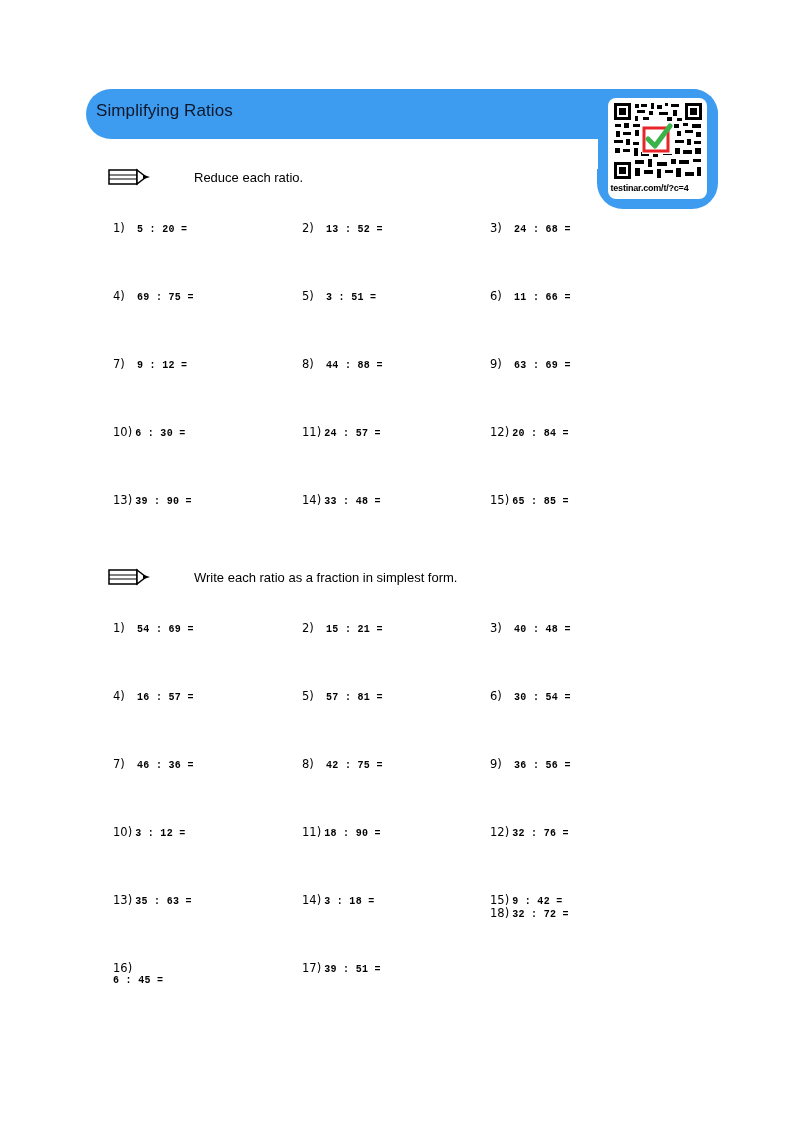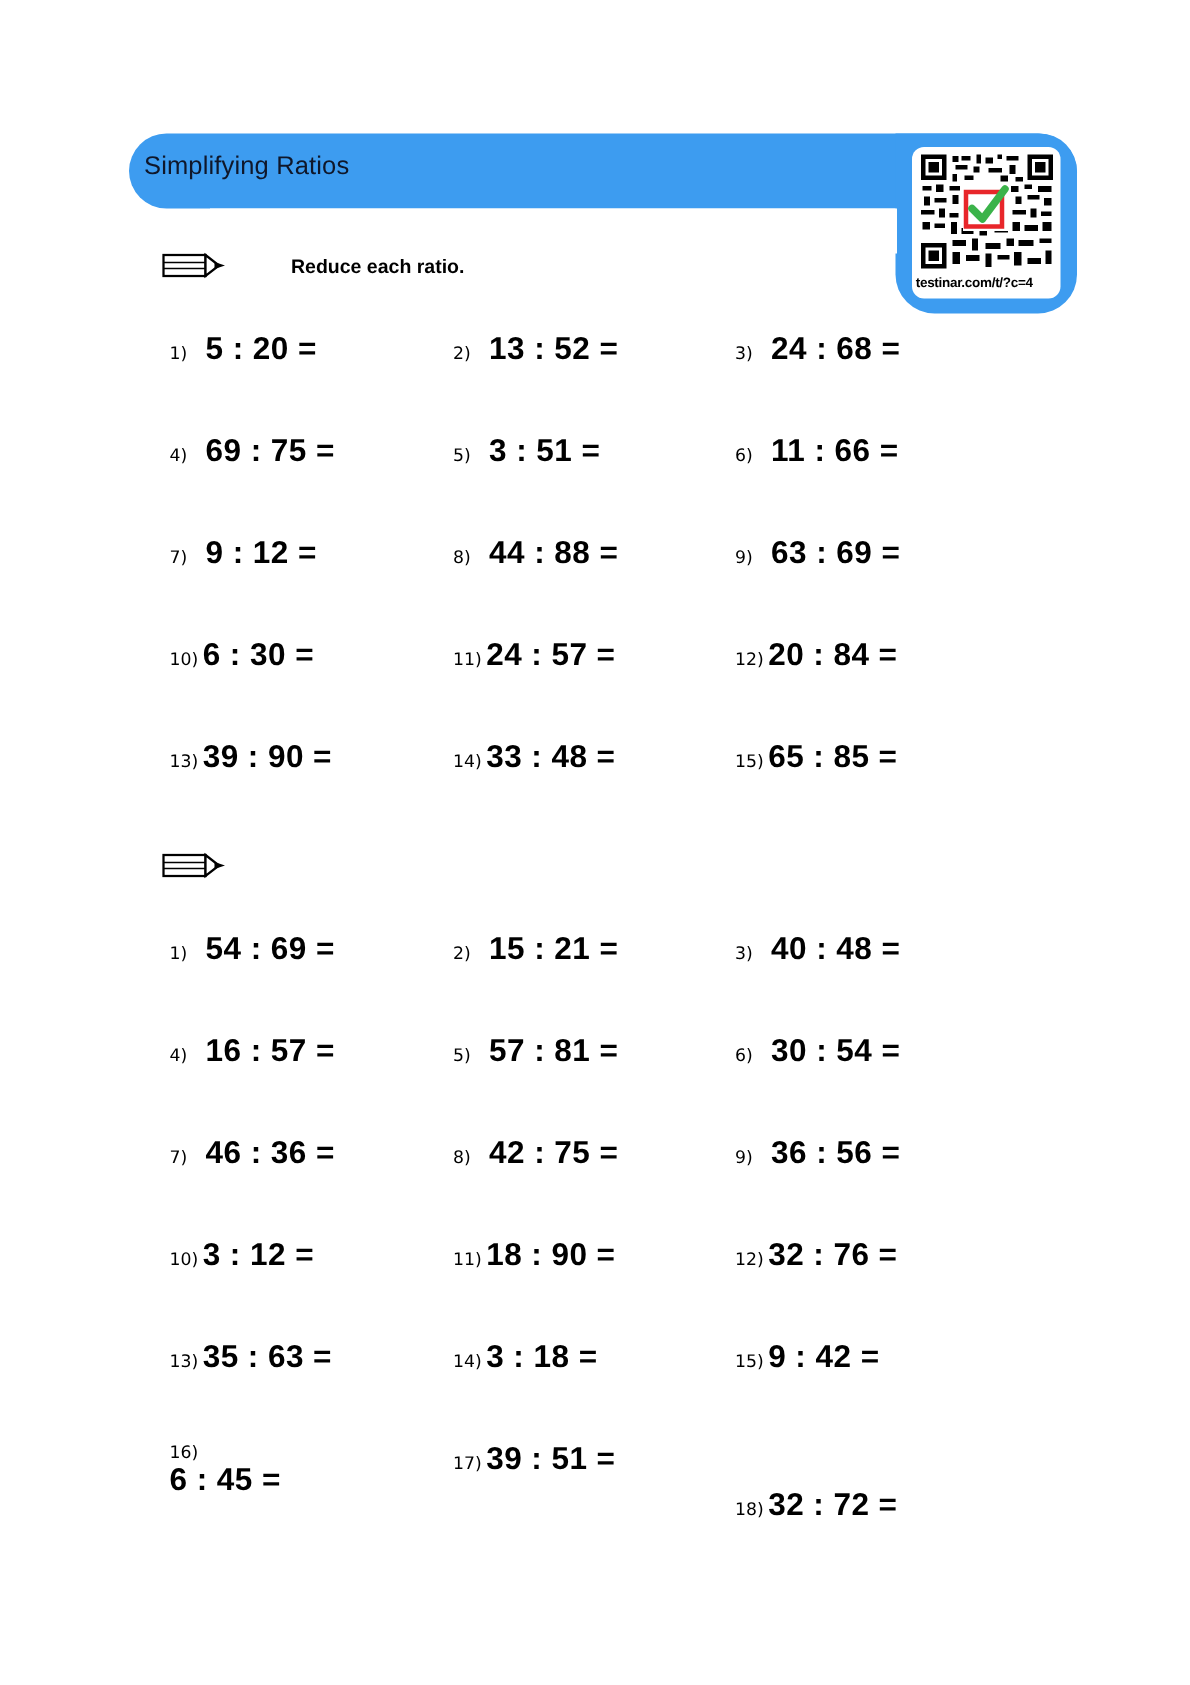--- a/index.html
+++ b/index.html
@@ -24,32 +24,32 @@
   }
   .qr-code { position:absolute; left:613px; top:102px; width:90px; height:78px; }
   .qr-url {
     position:absolute; left:608px; top:183px; width:83px; text-align:center;
     font-family:"Liberation Sans", sans-serif; font-size:9px; font-weight:bold; color:#000; letter-spacing:-0.2px;
   }
   .instruction {
     position:absolute; left:108px; display:flex; align-items:center; gap:6px;
   }
   .instruction .label {
-    font-family:"Liberation Sans", sans-serif; font-size:13px; font-weight:bold;padding-left:36px;
+    font-family:"Liberation Sans", sans-serif; font-size:13px; font-weight:normal;padding-left:36px;
   }
   .pencil { width:44px; height:18px; }
   .problem {
     position:absolute; display:flex; align-items:baseline; white-space:nowrap;
   }
   .num {
     font-family:"DejaVu Sans", sans-serif; font-size:11.5px; width:24px; display:inline-block;
   }
   .num.wide { width:auto; margin-right:3px; }
   .expr {
-    font-family:Liberation Sans, sans-serif; font-weight:bold; font-size:21px; letter-spacing:0.3px;
+    font-family:Liberation Mono, monospace; font-weight:bold; font-size:10px; letter-spacing:0.3px;
   }
 </style>
 </head>
 <body>
 
 <div class="header-bar"></div>
 <div class="qr-frame"></div>
 <div class="header-white-cut"></div>
 <div class="title">Simplifying Ratios</div>
 
@@ -209,20 +209,21 @@
 </div>
 
 <div class="instruction" style="top:568px;">
   <svg class="pencil" viewBox="0 0 44 18">
     <rect x="1" y="2" width="28" height="14" fill="#fff" stroke="#000" stroke-width="1.5"></rect>
     <line x1="1" y1="7" x2="29" y2="7" stroke="#000" stroke-width="1"></line>
     <line x1="1" y1="11" x2="29" y2="11" stroke="#000" stroke-width="1"></line>
     <path d="M29 2 L38 9 L29 16 Z" fill="#fff" stroke="#000" stroke-width="1.5"></path>
     <path d="M35 6.7 L42 9 L35 11.3 Z" fill="#000"></path>
   </svg>
+  <span class="label">Write each ratio as a fraction in simplest form.</span>
 </div>
 
 <div>
   <div class="problem" style="left:113px; top:621px;">
       <span class="num">1)</span>
       <span class="expr">54 : 69 =</span>
     </div>
   <div class="problem" style="left:302px; top:621px;">
       <span class="num">2)</span>
       <span class="expr">15 : 21 =</span>
@@ -285,17 +286,17 @@
     </div>
 
   <div class="problem" style="left:113px; top:961px;flex-direction:column;">
       <span class="num wide">16)</span>
       <span class="expr">6 : 45 =</span>
     </div>
   <div class="problem" style="left:302px; top:961px;">
       <span class="num wide">17)</span>
       <span class="expr">39 : 51 =</span>
     </div>
-  <div class="problem" style="left:490px; top:992px;">
+  <div class="problem" style="left:490px; top:906px;">
       <span class="num wide">18)</span>
       <span class="expr">32 : 72 =</span>
     </div>
 </div>
 
 </body></html>

